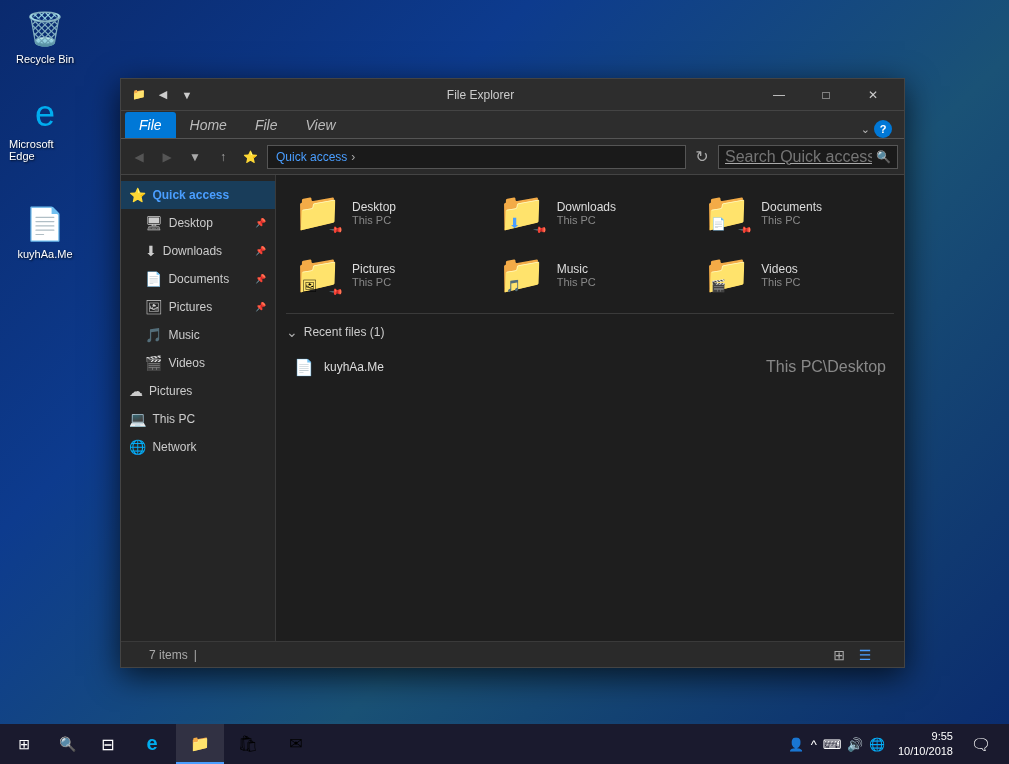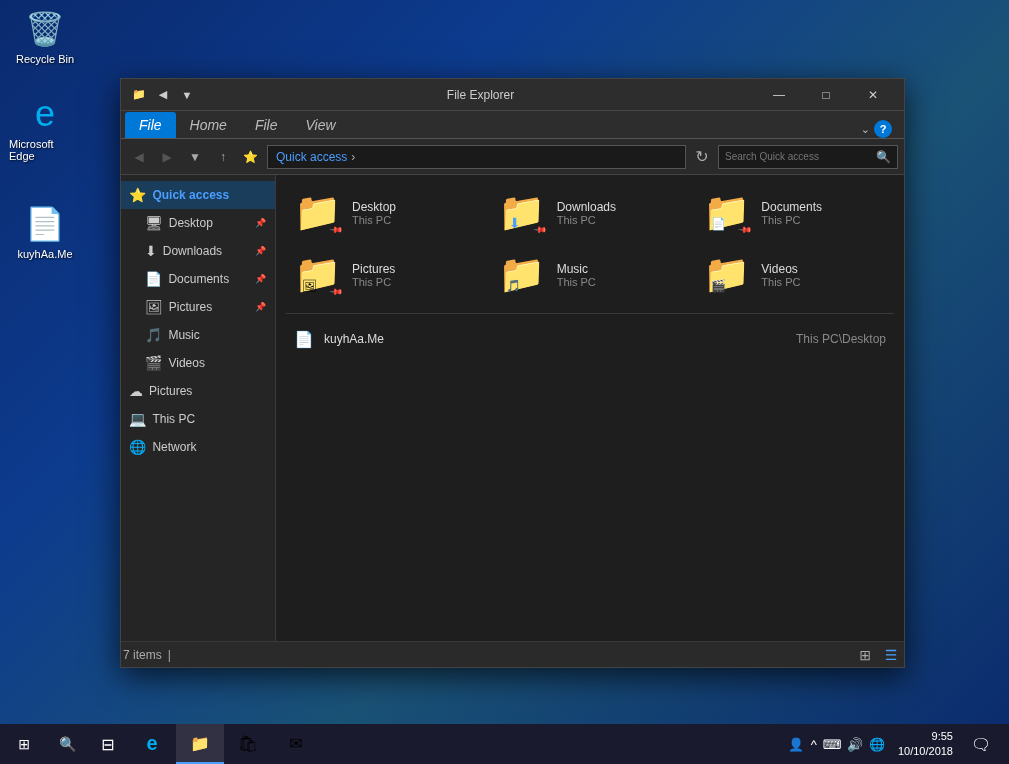--- a/index.html
+++ b/index.html
@@ -277,23 +277,24 @@
       display: flex;
       align-items: center;
       padding: 0 6px;
       gap: 4px;
     }
     .search-box input {
       background: transparent;
       border: none;
       outline: none;
       color: #aaa;
-      font-size: 10px;
+      font-size: 16px;
       flex: 1;
       width: 100%;
+      text-decoration: underline;
     }
     .search-icon-sm { color: #aaa; font-size: 12px; }
 
     
     .content-area {
       display: flex;
       flex: 1;
       overflow: hidden;
     }
 
@@ -408,30 +409,30 @@
     .recent-item {
       display: flex;
       align-items: center;
       height: 30px;
       padding: 0 8px;
       cursor: pointer;
       border-radius: 2px;
     }
     .recent-file-icon { font-size: 16px; color: #aaa; margin-right: 10px; width: 20px; }
     .recent-name { color: #ddd; font-size: 12px; flex: 1; }
-    .recent-path { color: #888; font-size: 12px; }
+    .recent-path { color: #888; font-size: 16px; }
 
     
     .status-bar {
       height: 26px;
       background: #2a2a2a;
       border-top: 1px solid #3a3a3a;
       display: flex;
       align-items: center;
-      padding: 0 2px;
+      padding: 0 28px;
       font-size: 12px;
       color: #aaa;
     }
     .status-right {
       margin-left: auto;
       display: flex;
       gap: 4px;
     }
     .view-btn {
       width: 22px;
@@ -630,20 +631,23 @@
             </div>
             <div class="folder-info">
               <div class="folder-name">Videos</div>
               <div class="folder-path">This PC</div>
             </div>
           </div>
         </div>
 
         <hr class="section-divider">
 
+        <div class="section-title">
+          <span>Recent files (1)</span>
+        </div>
 
         <div class="recent-item">
           <span class="recent-file-icon">📄</span>
           <span class="recent-name">kuyhAa.Me</span>
           <span class="recent-path">This PC\Desktop</span>
         </div>
       </div>
     </div>
 
     <div class="status-bar">

